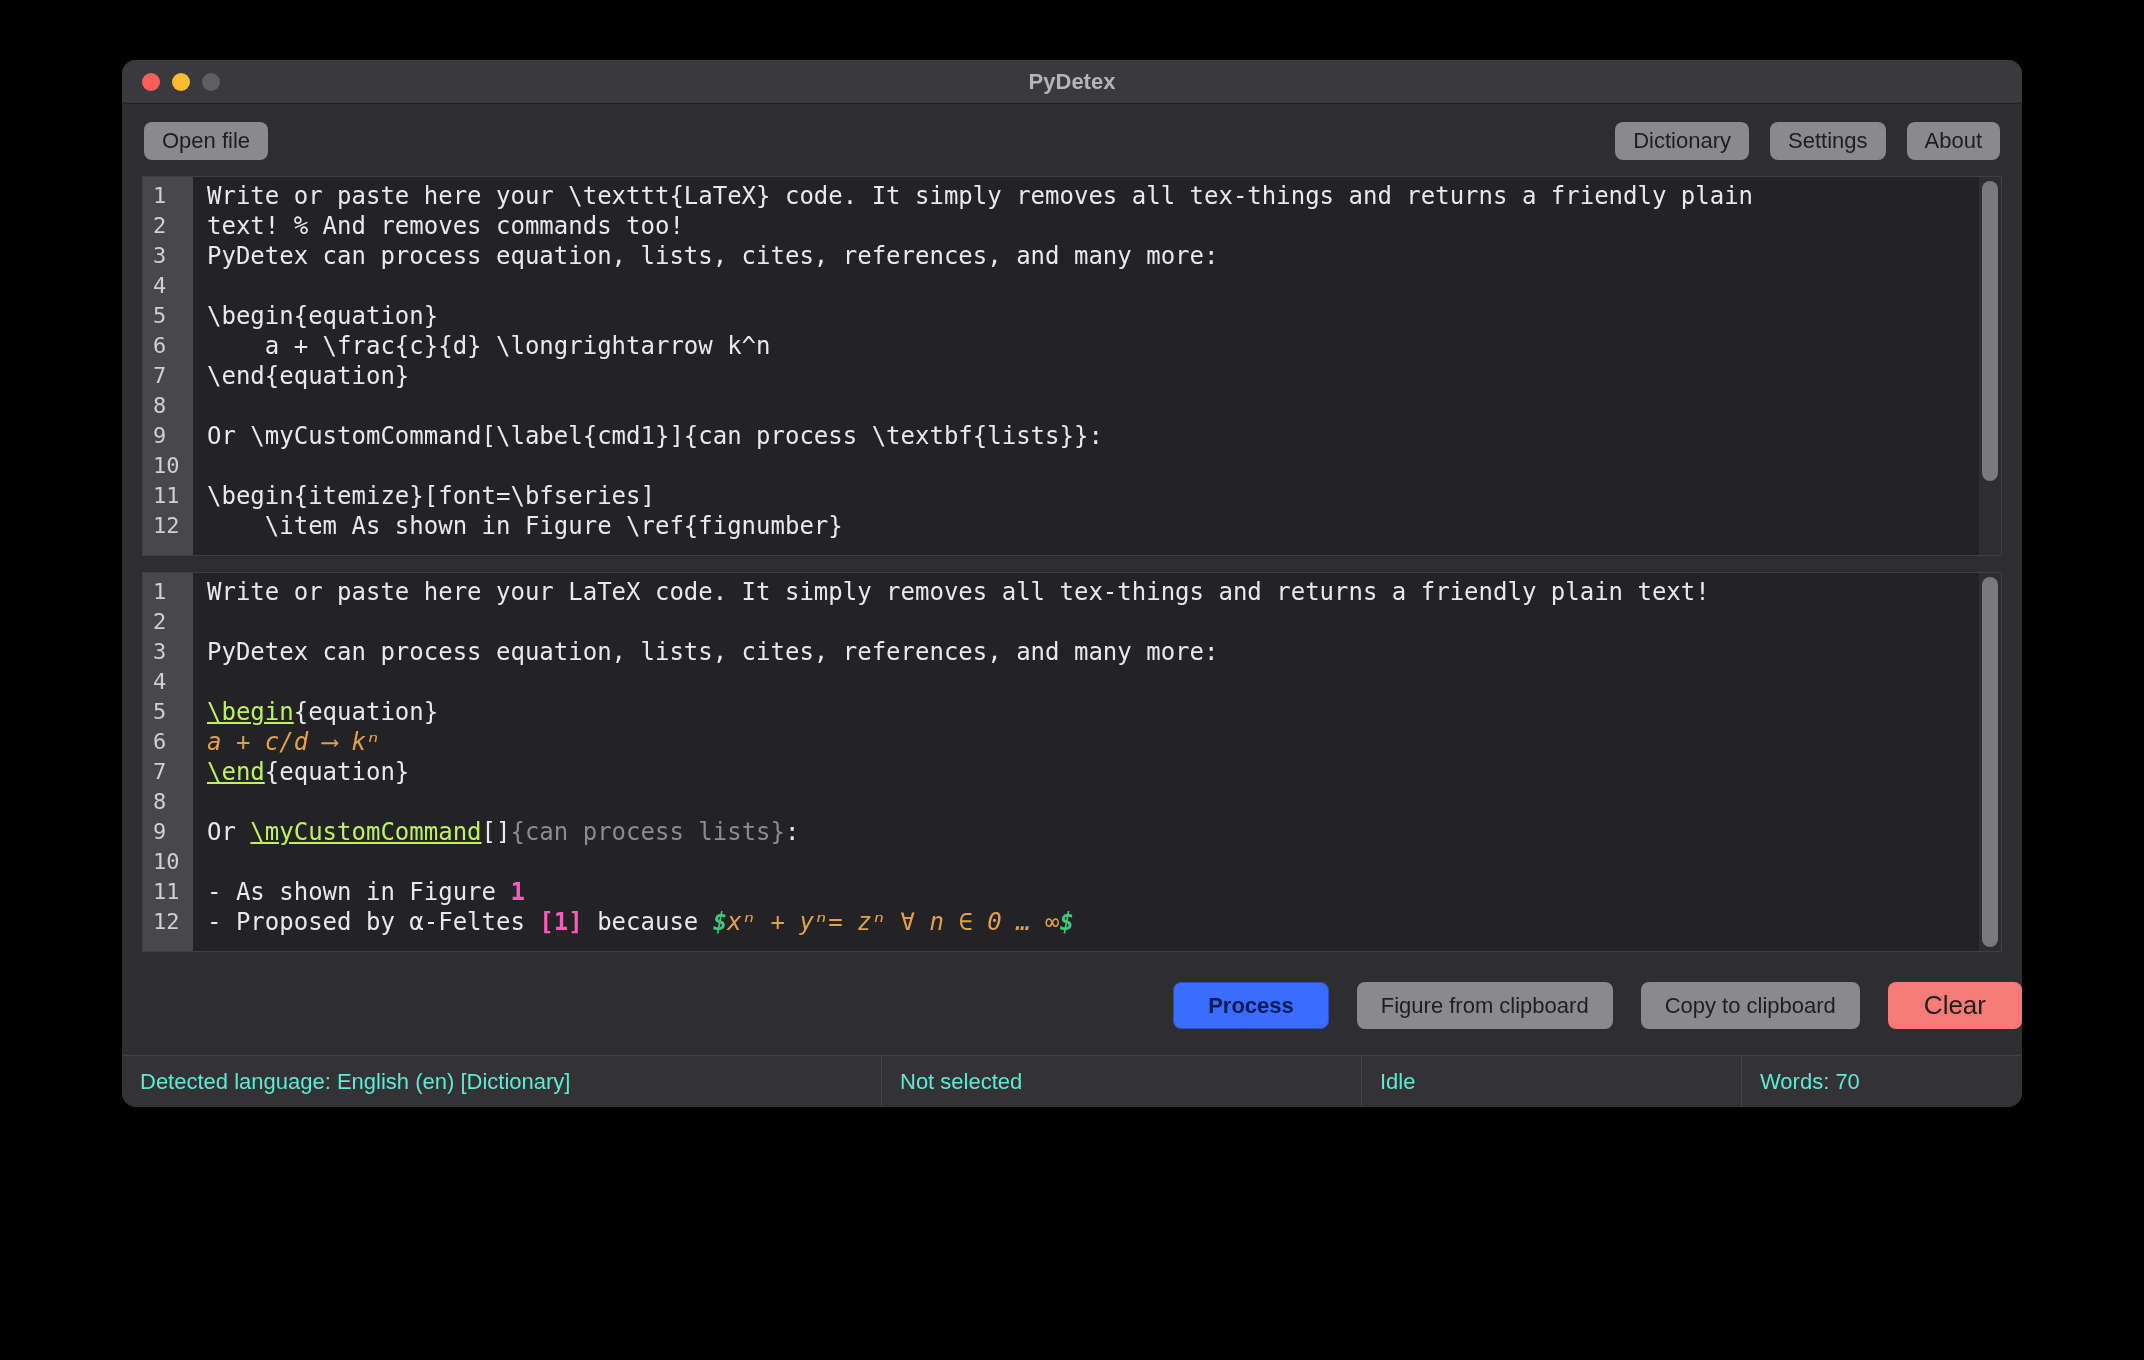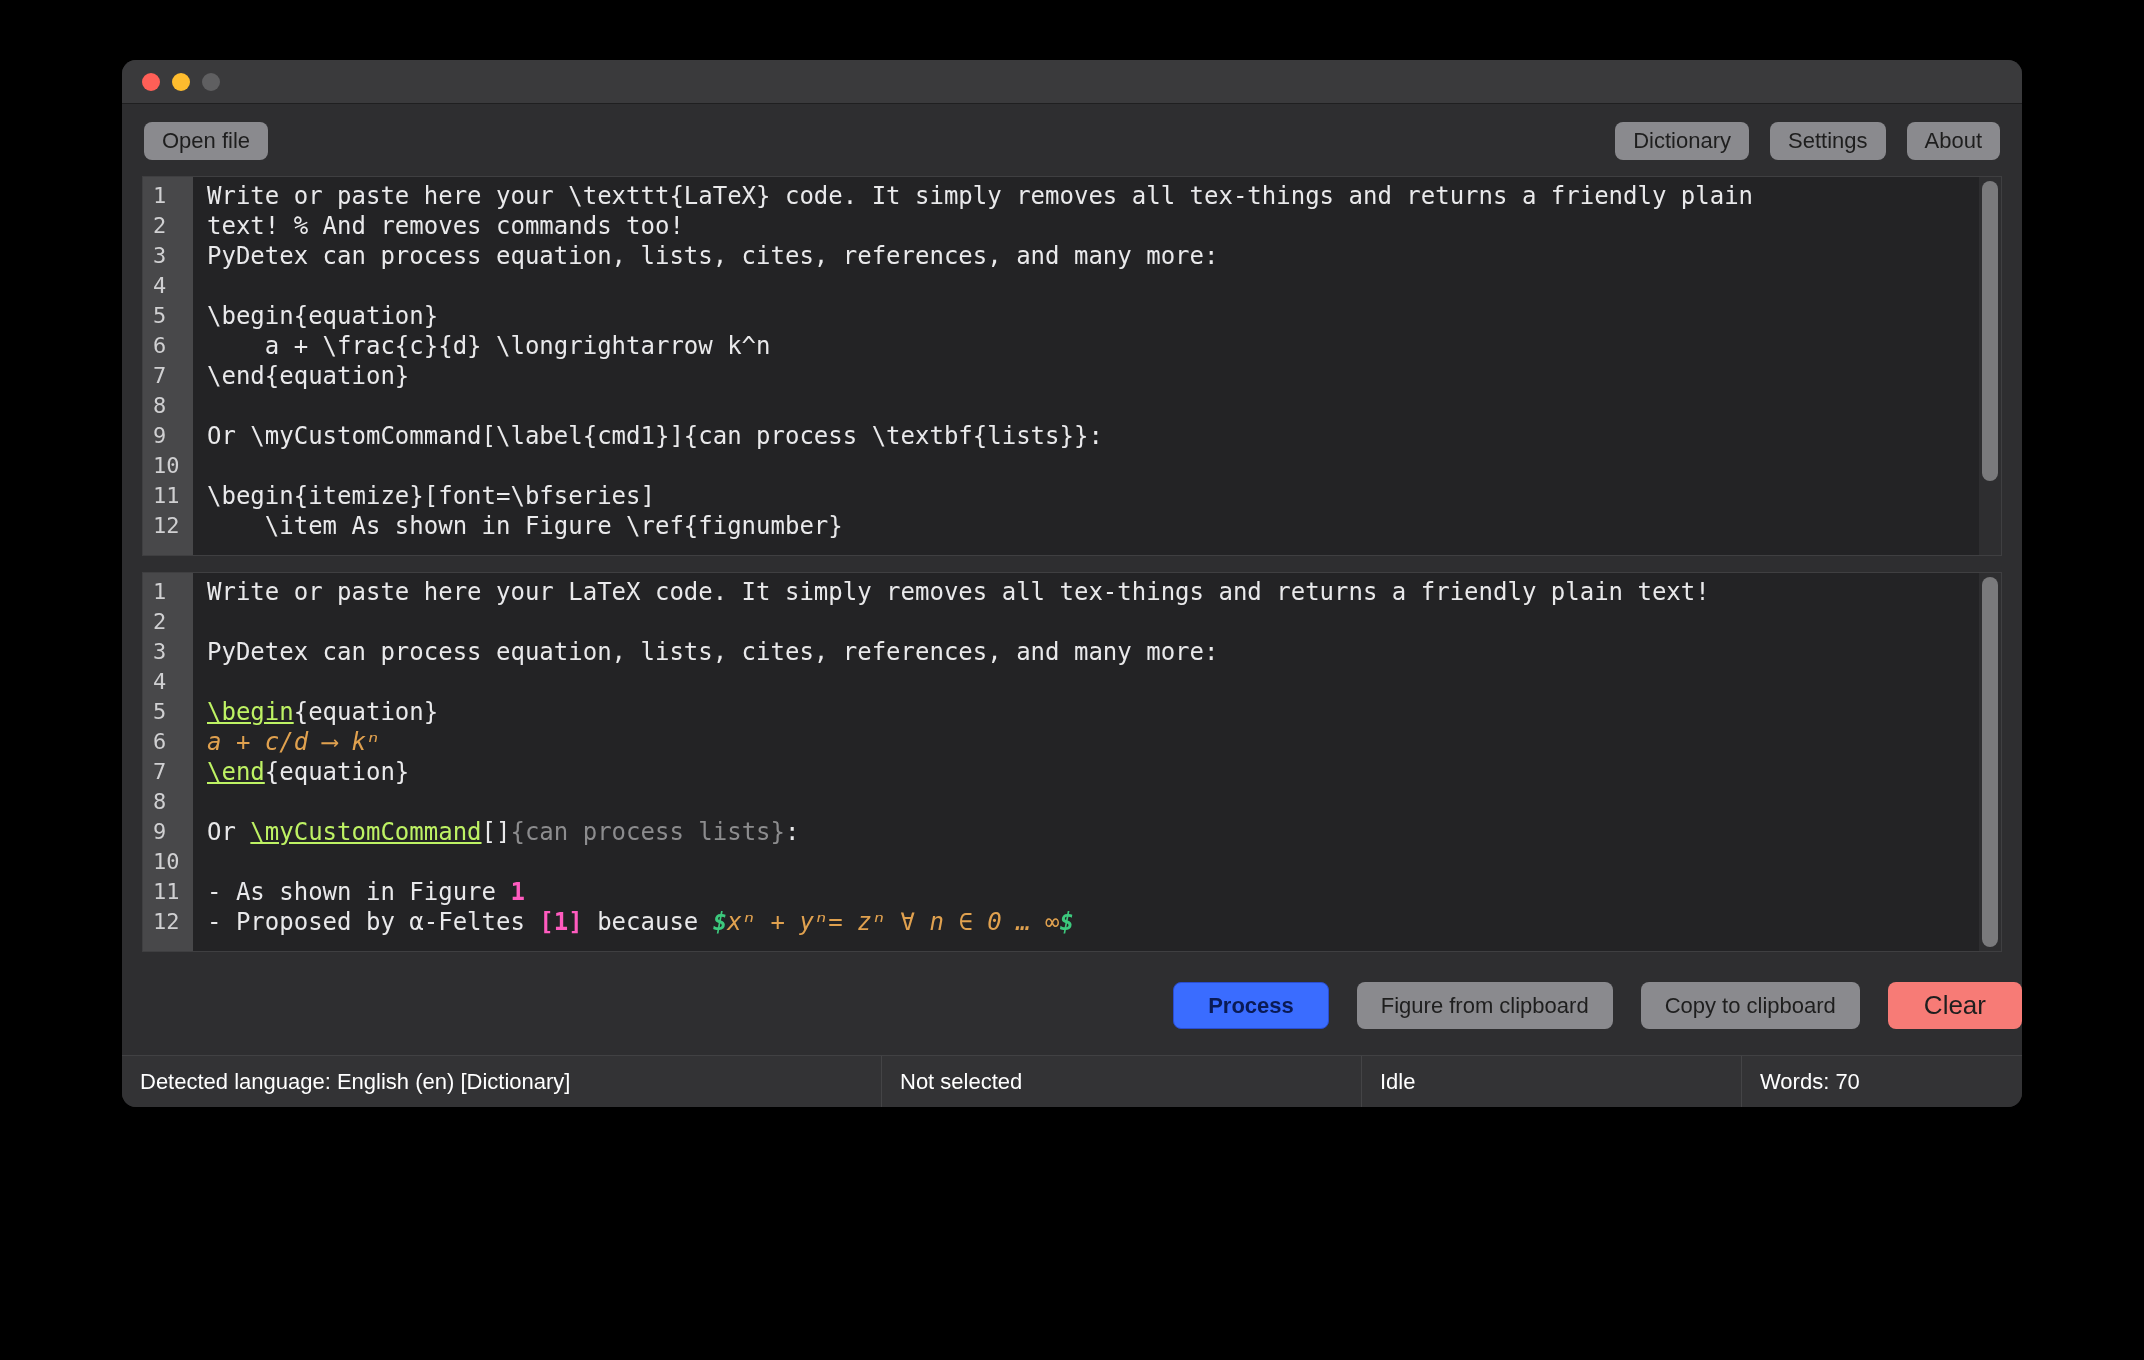--- a/index.html
+++ b/index.html
@@ -156,21 +156,21 @@
   border: none;
   cursor: pointer;
 }
 .statusbar {
   display: flex;
   background: #333335;
   border-top: 1px solid #414143;
   height: 52px;
 }
 .status-cell {
-  color: #ffffff;
+  color: #5eead4;
   font-size: 22px;
   display: flex;
   align-items: center;
   padding: 0 18px;
   border-right: 1px solid #444446;
 }
 .status-cell:last-child { border-right: none; }
 .sc1 { flex: 0 0 760px; }
 .sc2 { flex: 0 0 380px; }
 .sc3 { flex: 0 0 480px; }
@@ -180,20 +180,21 @@
 <body>
 
 <div class="window">
 
   <div class="titlebar">
     <div class="traffic-lights">
       <div class="light red"></div>
       <div class="light yellow"></div>
       <div class="light grey"></div>
     </div>
+    <div class="title">PyDetex</div>
   </div>
 
   <div class="toolbar">
     <button class="btn">Open file</button>
     <div class="spacer"></div>
     <button class="btn">Dictionary</button>
     <button class="btn">Settings</button>
     <button class="btn">About</button>
   </div>
 

